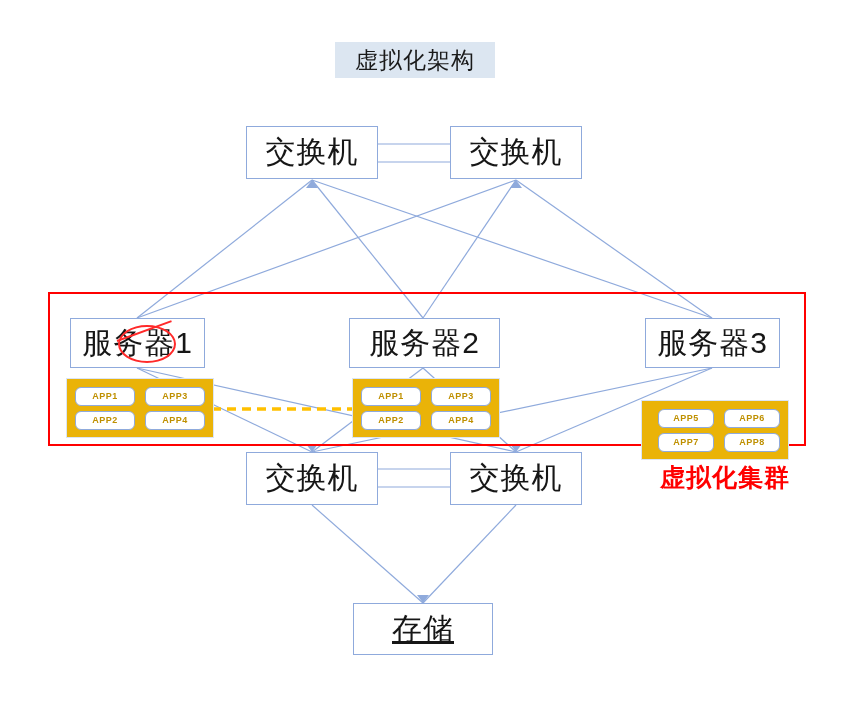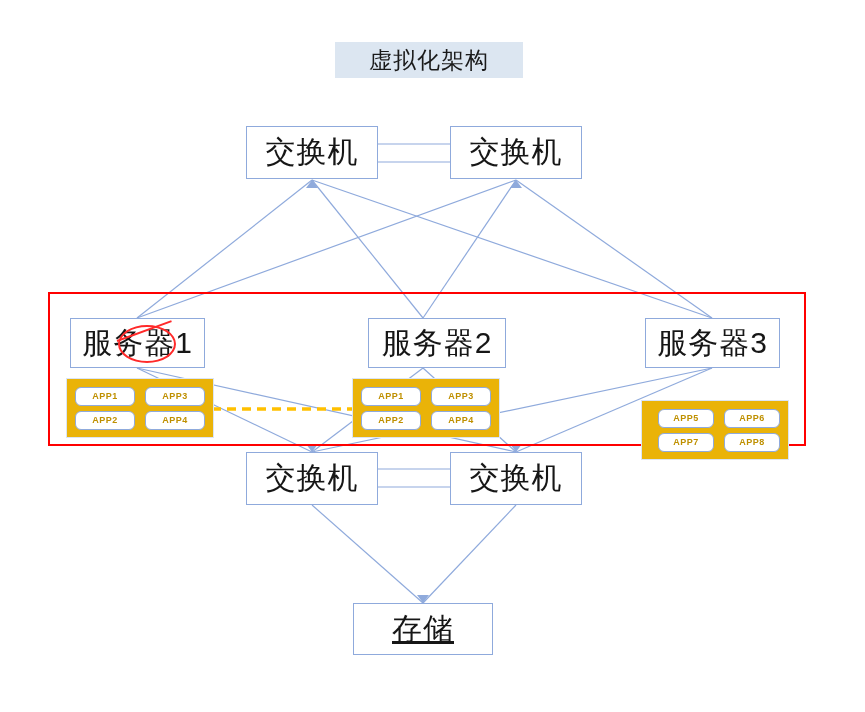--- a/index.html
+++ b/index.html
@@ -32,21 +32,21 @@
     height: 712px;
     pointer-events: none;
     z-index: 1;
   }
 
   
   .title-chip {
     position: absolute;
     left: 335px;
     top: 42px;
-    width: 188px;
+    width: 160px;
     height: 36px;
     background: #dce6f1;
     display: flex;
     align-items: center;
     justify-content: center;
     font-size: 23px;
     color: #1a1a1a;
     letter-spacing: 1px;
     z-index: 4;
   }
@@ -197,21 +197,21 @@
   <div class="title-chip">虚拟化架构</div>
 
   <div class="node" style="left:246px; top:126px; width:132px; height:53px;">交换机</div>
 
   <div class="node" style="left:450px; top:126px; width:132px; height:53px;">交换机</div>
 
   <div class="cluster-frame"></div>
 
   <div class="node" style="left:70px; top:318px; width:135px; height:50px;">服务器1</div>
 
-  <div class="node" style="left:368px; top:318px; width:138px; height:50px;">服务器2</div>
+  <div class="node" style="left:349px; top:318px; width:151px; height:50px;">服务器2</div>
 
   <div class="node" style="left:645px; top:318px; width:135px; height:50px;text-align:center;">服务器3</div>
 
   <div class="strike-ellipse"></div>
   <div class="strike-slash"></div>
 
   <div class="app-panel" style="left:66px; top:378px; width:148px; height:60px;">
     <div class="app-box">APP1</div>
     <div class="app-box">APP3</div>
     <div class="app-box">APP2</div>
@@ -229,16 +229,17 @@
     <div class="app-box">APP5</div>
     <div class="app-box">APP6</div>
     <div class="app-box">APP7</div>
     <div class="app-box">APP8</div>
   </div>
 
   <div class="node" style="left:246px; top:452px; width:132px; height:53px;">交换机</div>
 
   <div class="node" style="left:450px; top:452px; width:132px; height:53px;">交换机</div>
 
+  <div class="cluster-label">虚拟化集群</div>
 
   <div class="node" style="left:353px; top:603px; width:140px; height:52px;text-decoration:underline;">存储</div>
 
 </div>
 
 </body></html>

